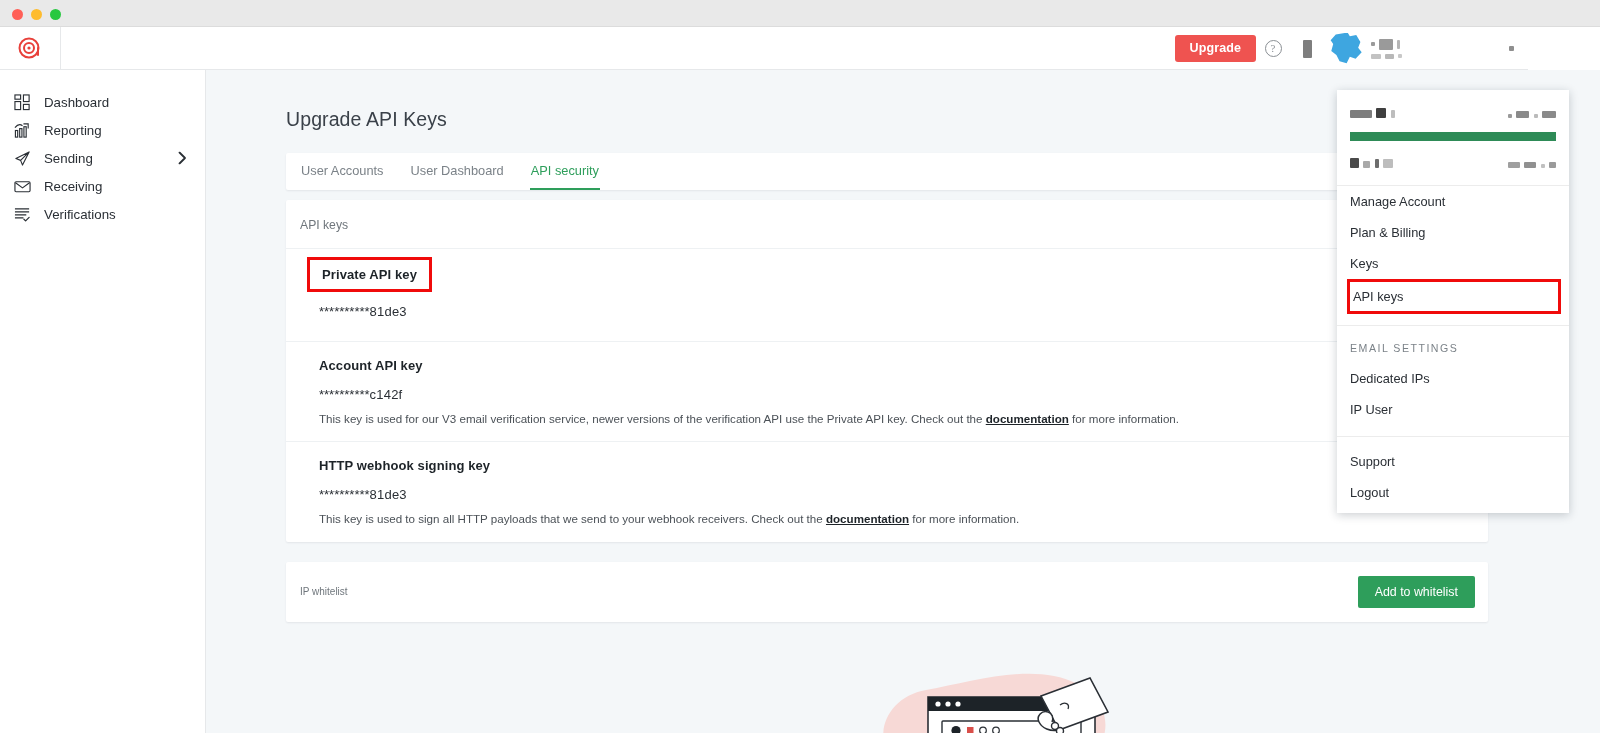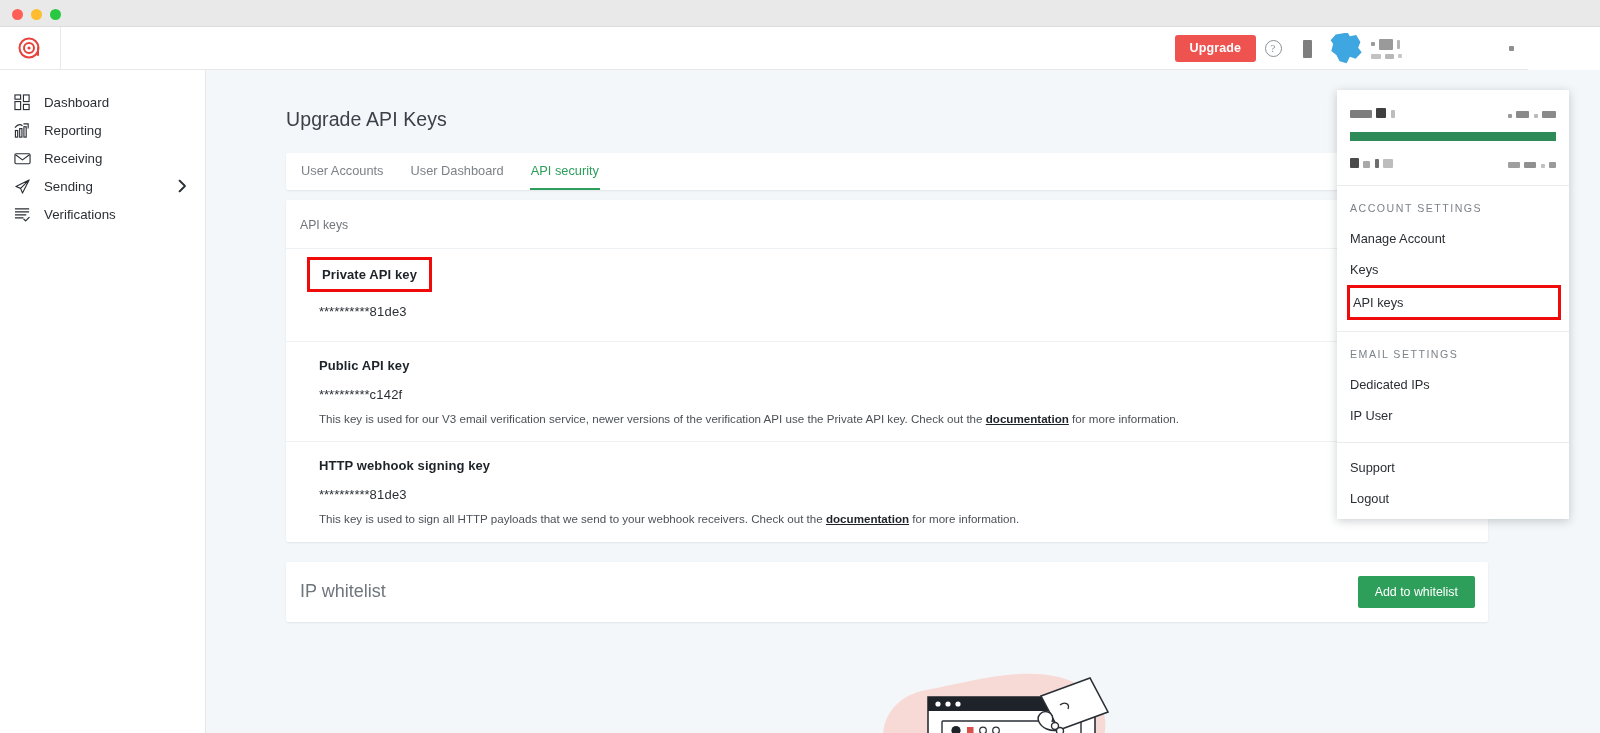--- a/index.html
+++ b/index.html
@@ -166,21 +166,21 @@
 
   .whitelist-card {
     margin: 20px 0 0 80px;
     width: 1202px; background: #ffffff;
     border-radius: 2px;
     box-shadow: 0 1px 2px rgba(20,30,45,.08);
     height: 60px;
     display: flex; align-items: center; justify-content: space-between;
     padding: 0 13px 0 14px;
   }
-  .whitelist-label { font-size: 18px; color: #6f767c; }
+  .whitelist-label { font-size: 10px; color: #6f767c; }
   .whitelist-btn {
     background: #2e9e5b; color: #ffffff;
     font-size: 12.4px; border: none; border-radius: 2px;
     padding: 10px 17px; cursor: pointer; line-height: 1;
   }
 
   .illustration { position: absolute; left: 640px; top: 590px; }
 
   
   .dropdown {
@@ -278,34 +278,34 @@
         <rect x="1.5" y="9" width="2.4" height="7" fill="none" stroke="#2a2f35" stroke-width="1.2"></rect>
         <rect x="6" y="7" width="2.4" height="9" fill="none" stroke="#2a2f35" stroke-width="1.2"></rect>
         <rect x="10.5" y="5" width="2.4" height="11" fill="none" stroke="#2a2f35" stroke-width="1.2"></rect>
         <path d="M10 2 L15 2 L15 7" fill="none" stroke="#2a2f35" stroke-width="1.2"></path>
       </svg>
       <span>Reporting</span>
     </div>
 
     <div class="nav-item">
       <svg class="nav-icon" viewBox="0 0 18 18">
-        <rect x="1" y="4" width="16" height="10.5" rx="1.2" fill="none" stroke="#2a2f35" stroke-width="1.2"></rect>
-        <path d="M1.6 5 L9 10.5 L16.4 5" fill="none" stroke="#2a2f35" stroke-width="1.2"></path>
-      </svg>
-      <span>Receiving</span>
-    </div>
-
-    <div class="nav-item">
-      <svg class="nav-icon" viewBox="0 0 18 18">
         <path d="M16 2 L2 9 L7 11 L16 2 L9 16 L7 11" fill="none" stroke="#2a2f35" stroke-width="1.2" stroke-linejoin="round"></path>
       </svg>
       <span>Sending</span>
       <svg class="nav-chevron" width="9" height="13" viewBox="0 0 9 13">
         <path d="M1.5 1 L7 6.5 L1.5 12" fill="none" stroke="#2a2f35" stroke-width="1.8" stroke-linecap="round" stroke-linejoin="round"></path>
       </svg>
+    </div>
+
+    <div class="nav-item">
+      <svg class="nav-icon" viewBox="0 0 18 18">
+        <rect x="1" y="4" width="16" height="10.5" rx="1.2" fill="none" stroke="#2a2f35" stroke-width="1.2"></rect>
+        <path d="M1.6 5 L9 10.5 L16.4 5" fill="none" stroke="#2a2f35" stroke-width="1.2"></path>
+      </svg>
+      <span>Receiving</span>
     </div>
 
     <div class="nav-item">
       <svg class="nav-icon" viewBox="0 0 18 18">
         <path d="M1 3 H16 M1 6.2 H16 M1 9.4 H13 M1 12.6 H10" stroke="#2a2f35" stroke-width="1.2" fill="none"></path>
         <path d="M10.5 14 L12.3 15.8 L16 12" fill="none" stroke="#2a2f35" stroke-width="1.3" stroke-linecap="round" stroke-linejoin="round"></path>
       </svg>
       <span>Verifications</span>
     </div>
   </div>
@@ -324,21 +324,21 @@
       <div class="card-head">API keys</div>
 
       <div class="key-row">
         <div class="key-title boxed">Private API key</div>
         <div class="key-value">
           <span class="stars">**********</span><span>81de3</span>
         </div>
       </div>
 
       <div class="key-row">
-        <div class="key-title">Public API key</div>
+        <div class="key-title">Account API key</div>
         <div class="key-value">
           <span class="stars">**********</span><span>c142f</span>
         </div>
         <div class="key-desc">
           <span>This key is used for our V3 email verification service, newer versions of the verification API use the Private API key. Check out the </span><a href="#">documentation</a><span> for more information.</span>
         </div>
       </div>
 
       <div class="key-row">
         <div class="key-title">HTTP webhook signing key</div>
@@ -425,22 +425,22 @@
         </span>
         <span>
           <span class="blur-chip" style="width:12px;height:6px;background:#9f9f9f;"></span>
           <span class="blur-chip" style="width:12px;height:6px;background:#909090;"></span>
           <span class="blur-chip" style="width:4px;height:4px;background:#c0c0c0;"></span>
           <span class="blur-chip" style="width:7px;height:6px;background:#9a9a9a;"></span>
         </span>
       </div>
     </div>
 
-    <div class="dd-section">ACCOUNT SETTINGS</div>
     <div class="dd-item">Manage Account</div>
+    <div class="dd-item">Plan &amp; Billing</div>
     <div class="dd-item">Keys</div>
     <div class="dd-item boxed">API keys</div>
 
     <div class="dd-divider"></div>
 
     <div class="dd-section">EMAIL SETTINGS</div>
     <div class="dd-item">Dedicated IPs</div>
     <div class="dd-item">IP User</div>
 
     <div class="dd-divider"></div>

